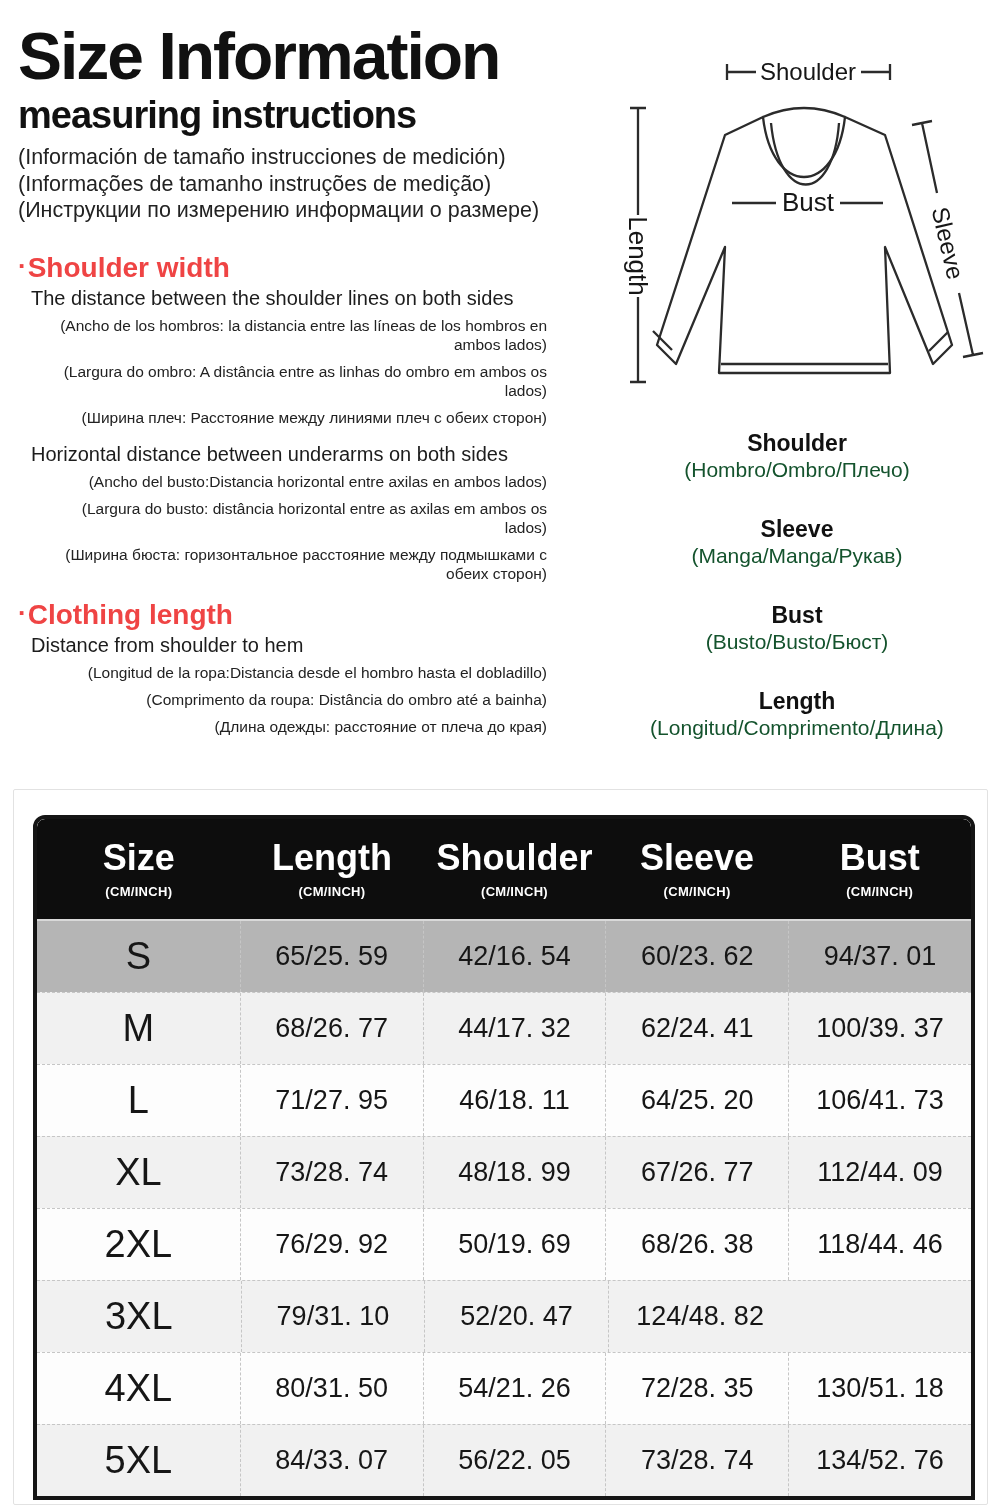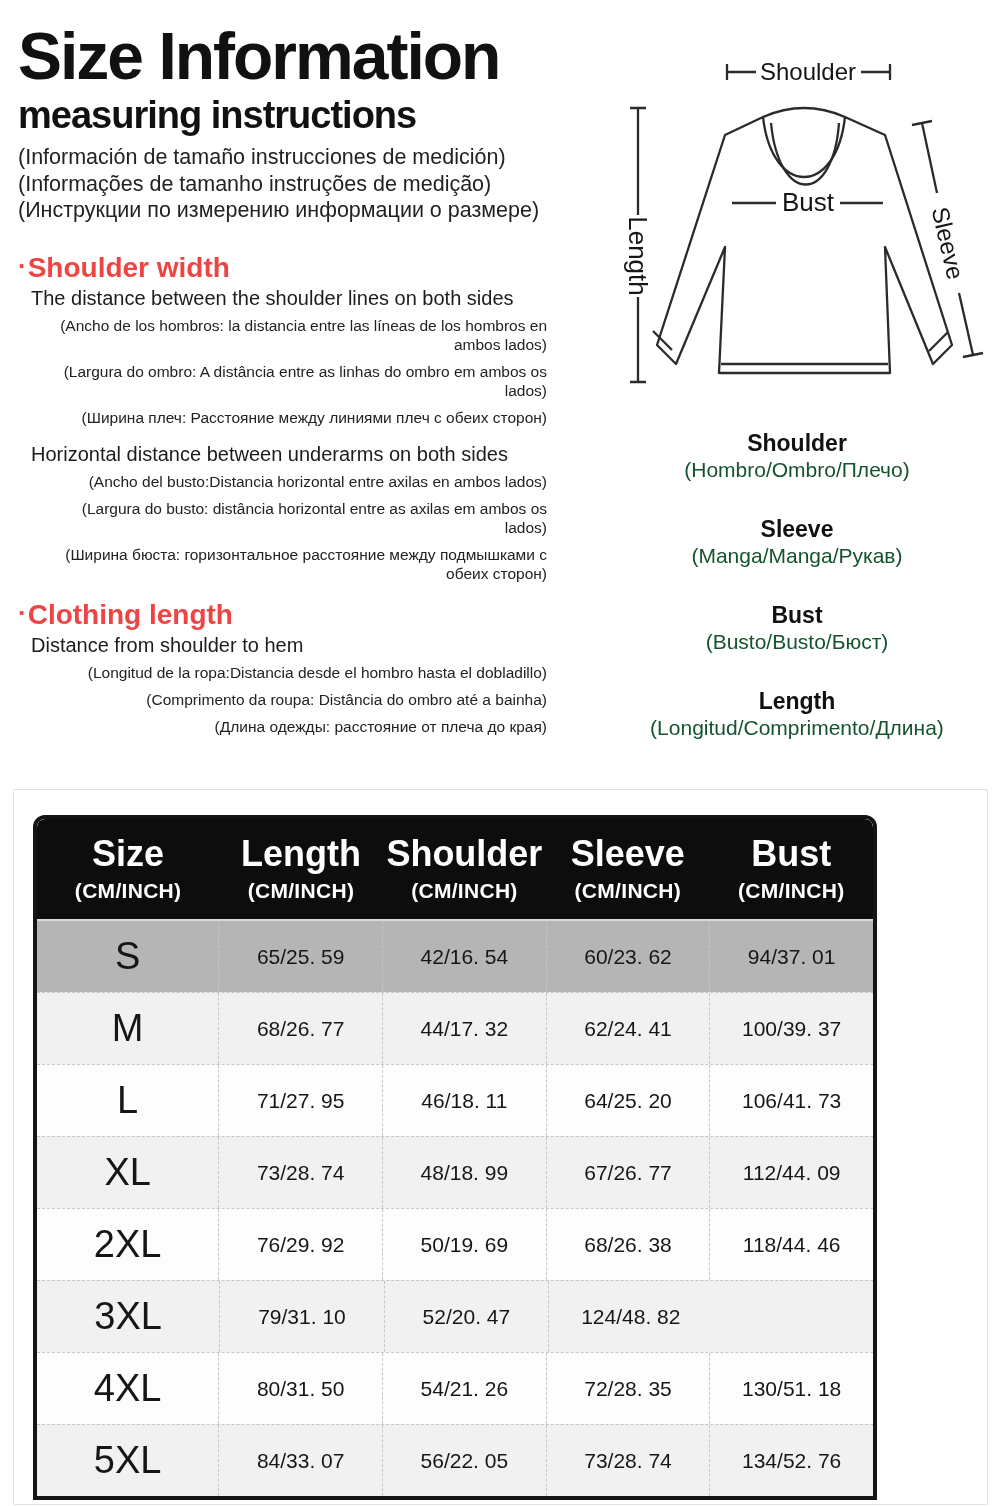--- a/index.html
+++ b/index.html
@@ -29,28 +29,28 @@
   
   .legend{left:602px;top:430px;width:390px;text-align:center;}
   .legend-entry{margin-bottom:33px;}
   .legend-name{font-size:23px;font-weight:bold;line-height:27px;color:#111;}
   .legend-trans{font-size:21px;line-height:26px;color:#14532d;}
 
   
   .outer-frame{left:13px;top:789px;width:973px;height:714px;border:1px solid #e2e2e2;border-radius:2px;}
 
   
-  .size-table{left:33px;top:815px;width:844px;border:4px solid #151515;border-radius:12px 12px 0 0;overflow:hidden;background:#fff;box-sizing:border-box;}
+  .size-table{left:33px;top:815px;width:942px;border:4px solid #151515;border-radius:12px 12px 0 0;overflow:hidden;background:#fff;box-sizing:border-box;}
   .thead{display:flex;background:#0d0d0d;height:100px;border-radius:8px 8px 0 0;border-bottom:2px solid #d9d9d9;}
   .th{display:flex;flex-direction:column;align-items:center;justify-content:center;color:#fff;}
   .th-label{font-size:36px;font-weight:bold;line-height:1.05;}
-  .th-sub{font-size:21px;font-weight:bold;margin-top:7px;letter-spacing:0.3px;}
+  .th-sub{font-size:13px;font-weight:bold;margin-top:7px;letter-spacing:0.3px;}
   .trow{display:flex;height:71px;}
   .trow + .trow{border-top:1px dashed #c6c6c6;}
-  .c{display:flex;align-items:center;justify-content:center;height:100%;font-size:21px;color:#161616;}
+  .c{display:flex;align-items:center;justify-content:center;height:100%;font-size:27px;color:#161616;}
   .c + .c{border-left:1px dashed #c6c6c6;}
   .c1{width:21.8%;font-size:38px;}
   .c2{width:19.55%;}
   .c3{width:19.55%;}
   .c4{width:19.55%;}
   .c5{width:19.55%;}
   .trow:nth-child(1){background:#b5b5b5;}
   .trow:nth-child(2),.trow:nth-child(4),.trow:nth-child(6),.trow:nth-child(8){background:#f1f1f1;}
   .trow:nth-child(3),.trow:nth-child(5),.trow:nth-child(7){background:#fdfdfd;}
 </style>

